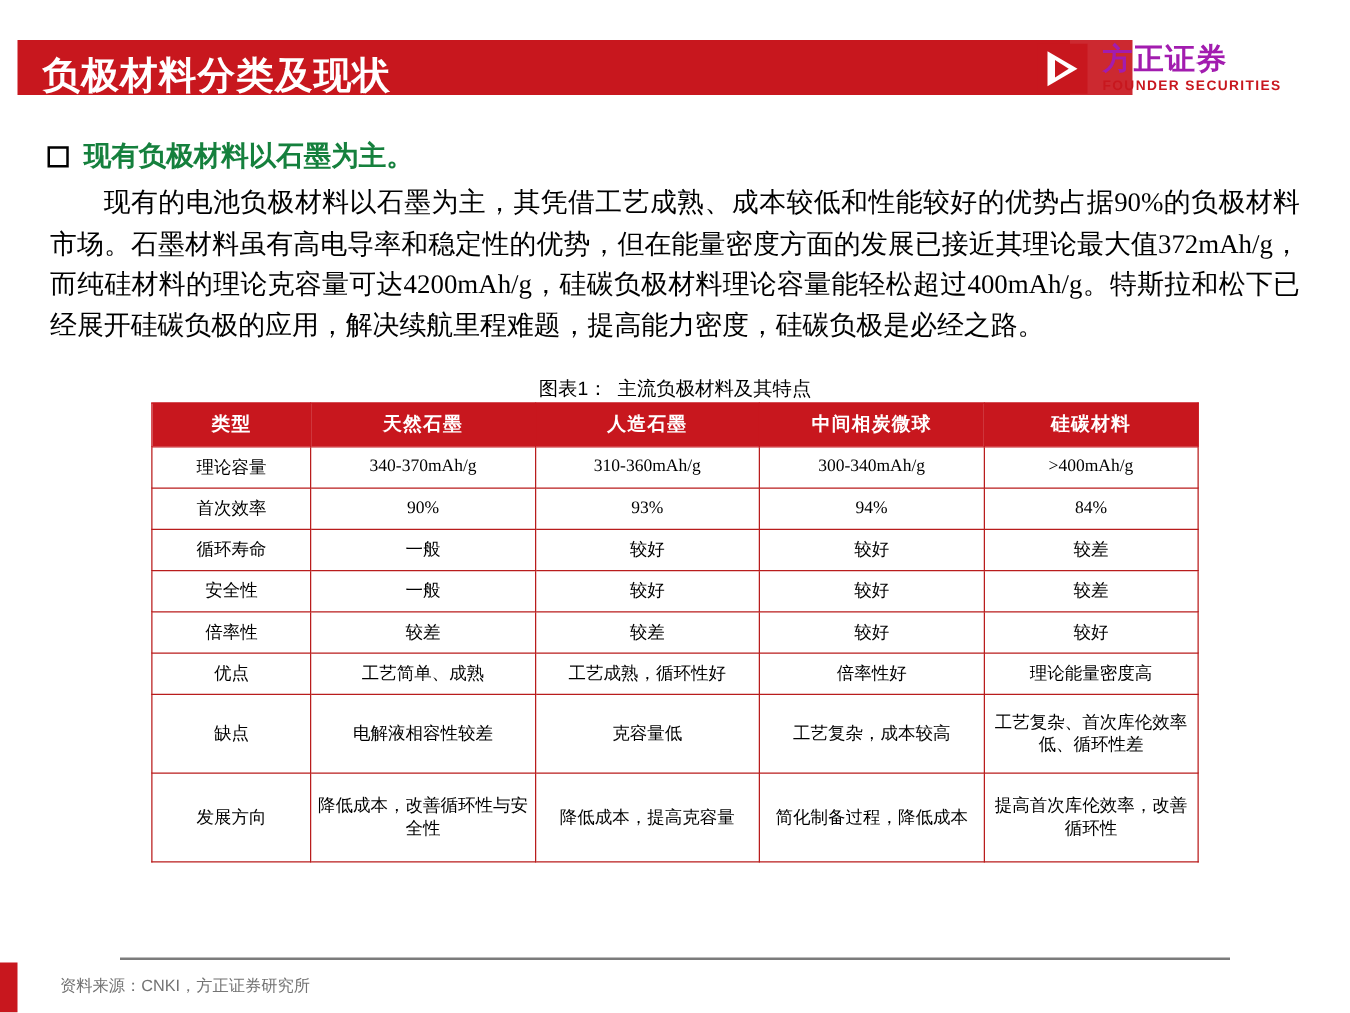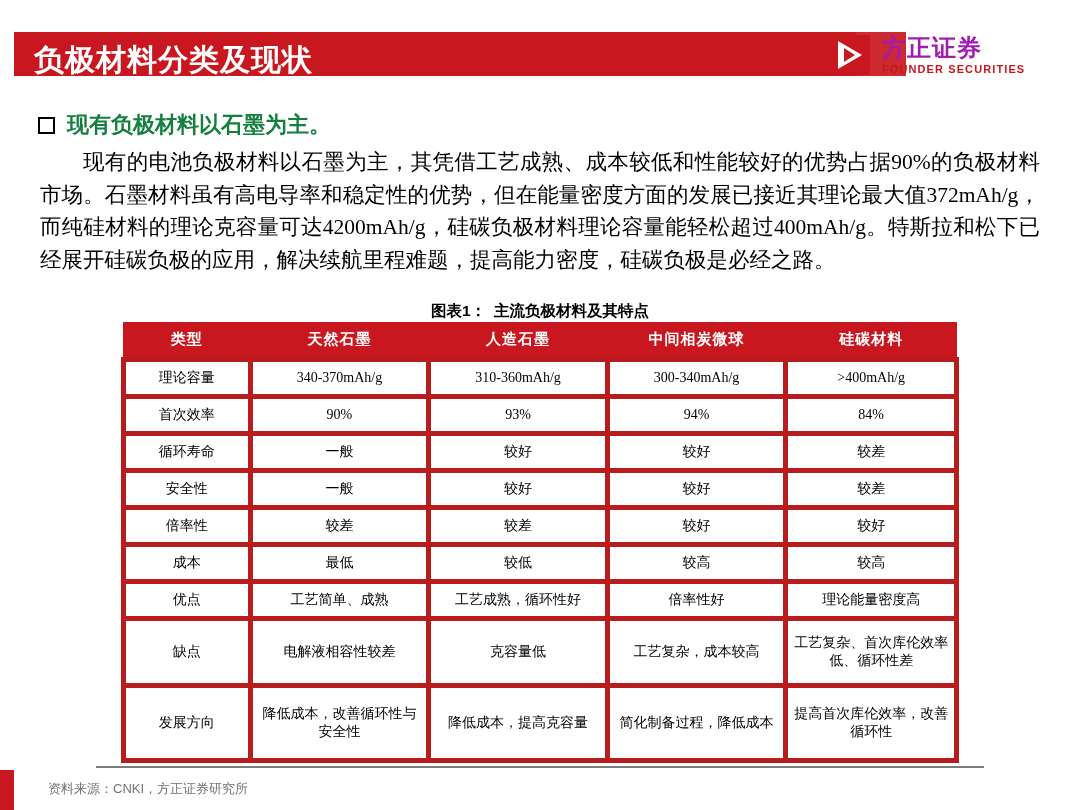--- a/index.html
+++ b/index.html
@@ -117,37 +117,37 @@
     color: #000000;
     text-align: justify;
     text-indent: 2em;
   }
 
   
   .fig-title {
     margin-top: 24px;
     text-align: center;
     font-size: 15.5px;
-    font-weight: bold;
+    font-weight: normal;
     color: #000000;
     font-family: "Liberation Sans", "DejaVu Sans", sans-serif;
   }
   .fig-title .num { margin-right: 8px; }
 
   .table-wrap {
     margin: 0 auto 0 auto;
     width: 838px;
   }
   table.mat {
     border-collapse: collapse;
     width: 100%;
     table-layout: fixed;
   }
   table.mat th, table.mat td {
-    border: 5px solid #b91c1c;
+    border: 1px solid #b91c1c;
     text-align: center;
     vertical-align: middle;
     font-size: 14px;
     color: #000000;
     padding: 4px 3px;
   }
   table.mat thead th {
     background: #c8171e;
     color: #ffffff;
     font-weight: bold;
@@ -266,27 +266,20 @@
           <td>较差</td>
         </tr>
         <tr>
           <td class="firstcol">倍率性</td>
           <td>较差</td>
           <td>较差</td>
           <td>较好</td>
           <td>较好</td>
         </tr>
         <tr>
-          <td class="firstcol">成本</td>
-          <td>最低</td>
-          <td>较低</td>
-          <td>较高</td>
-          <td>较高</td>
-        </tr>
-        <tr>
           <td class="firstcol">优点</td>
           <td>工艺简单、成熟</td>
           <td>工艺成熟，循环性好</td>
           <td>倍率性好</td>
           <td>理论能量密度高</td>
         </tr>
         <tr class="tall">
           <td class="firstcol">缺点</td>
           <td>电解液相容性较差</td>
           <td>克容量低</td>

